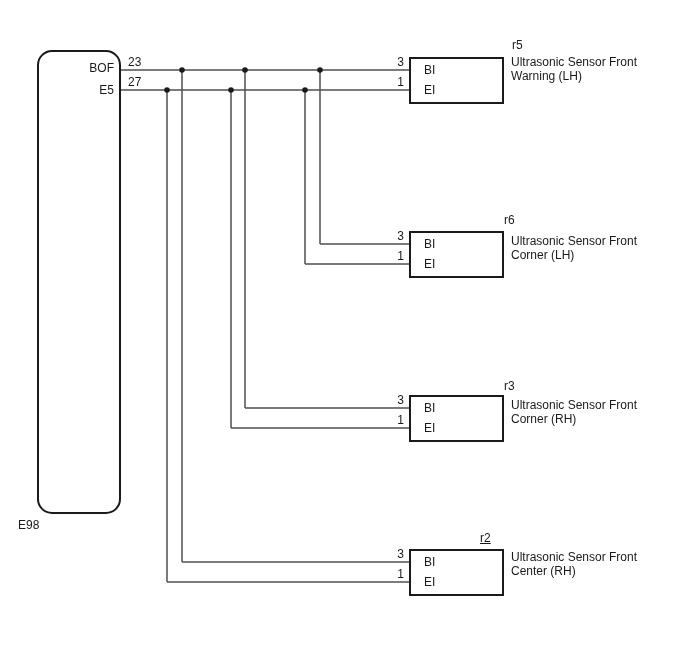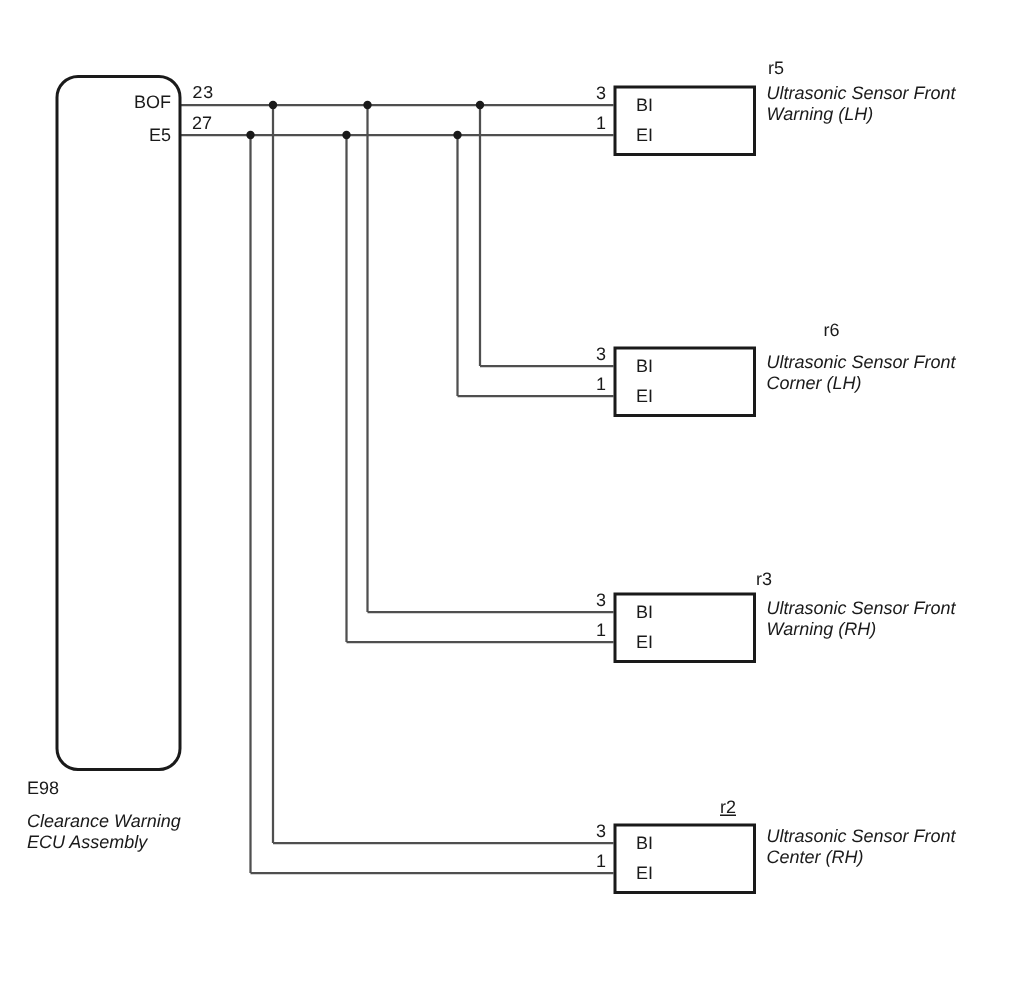--- a/index.html
+++ b/index.html
@@ -10,21 +10,21 @@
   }
   .wire-layer{position:absolute;left:0;top:0;width:688px;height:658px;}
   .box{
     position:absolute;background:#ffffff;border:2px solid #1a1a1a;
     box-sizing:border-box;
   }
   .ecu{left:37px;top:50px;width:84px;height:464px;border-radius:15px;}
   .sensor-box{left:409px;width:95px;height:47px;}
   .lbl{position:absolute;white-space:nowrap;line-height:14px;}
   .rt{text-align:right;}
-  .desc{line-height:14px;font-style:italic;}
+  .desc{line-height:14px;}
   .reflbl{line-height:13px;}
 </style>
 </head>
 <body>
 
 <div class="canvas">
 
   <svg class="wire-layer" width="688" height="658" viewBox="0 0 688 658">
     <g stroke="#4f4f4f" stroke-width="1.5" fill="none">
 
@@ -52,64 +52,60 @@
       <circle cx="320" cy="70" r="2.8"></circle>
       <circle cx="167" cy="90" r="2.8"></circle>
       <circle cx="231" cy="90" r="2.8"></circle>
       <circle cx="305" cy="90" r="2.8"></circle>
     </g>
   </svg>
 
   <div class="box ecu"></div>
   <div class="lbl rt" style="left:60px;top:61px;width:54px;">BOF</div>
   <div class="lbl rt" style="left:60px;top:83px;width:54px;">E5</div>
-  <div class="lbl" style="left:128px;top:55px;font-family:Liberation Mono, monospace;">23</div>
+  <div class="lbl" style="left:128px;top:55px;">23</div>
   <div class="lbl" style="left:128px;top:75px;">27</div>
   <div class="lbl" style="left:18px;top:518px;">E98</div>
-  <div class="lbl desc" style="left:18px;top:540px;">
-    <div>Clearance Warning</div>
-    <div>ECU Assembly</div>
-  </div>
 
   <div>
     <div class="box sensor-box" style="top:57px;"></div>
     <div class="lbl rt" style="left:380px;top:55px;width:24px;">3</div>
     <div class="lbl rt" style="left:380px;top:75px;width:24px;">1</div>
     <div class="lbl" style="left:424px;top:63px;">BI</div>
     <div class="lbl" style="left:424px;top:83px;">EI</div>
     <div class="lbl reflbl" style="left:512px;top:39px;">r5</div>
     <div class="lbl desc" style="left:511px;top:55px;">
       <div>Ultrasonic Sensor Front</div>
       <div>Warning (LH)</div>
     </div>
   </div>
 
   <div>
     <div class="box sensor-box" style="top:231px;"></div>
     <div class="lbl rt" style="left:380px;top:229px;width:24px;">3</div>
     <div class="lbl rt" style="left:380px;top:249px;width:24px;">1</div>
     <div class="lbl" style="left:424px;top:237px;">BI</div>
     <div class="lbl" style="left:424px;top:257px;">EI</div>
-    <div class="lbl reflbl" style="left:504px;top:214px;margin-left:45px;">r6</div>
+    <div class="lbl reflbl" style="left:504px;top:214px;">r6</div>
     <div class="lbl desc" style="left:511px;top:234px;">
       <div>Ultrasonic Sensor Front</div>
       <div>Corner (LH)</div>
     </div>
   </div>
 
   <div>
     <div class="box sensor-box" style="top:395px;"></div>
     <div class="lbl rt" style="left:380px;top:393px;width:24px;">3</div>
     <div class="lbl rt" style="left:380px;top:413px;width:24px;">1</div>
     <div class="lbl" style="left:424px;top:401px;">BI</div>
     <div class="lbl" style="left:424px;top:421px;">EI</div>
     <div class="lbl reflbl" style="left:504px;top:380px;">r3</div>
     <div class="lbl desc" style="left:511px;top:398px;">
       <div>Ultrasonic Sensor Front</div>
-      <div>Warning (RH)</div>
+      <div>Corner (RH)</div>
     </div>
   </div>
 
   <div>
     <div class="box sensor-box" style="top:549px;"></div>
     <div class="lbl rt" style="left:380px;top:547px;width:24px;">3</div>
     <div class="lbl rt" style="left:380px;top:567px;width:24px;">1</div>
     <div class="lbl" style="left:424px;top:555px;">BI</div>
     <div class="lbl" style="left:424px;top:575px;">EI</div>
     <div class="lbl reflbl" style="left:480px;top:532px;text-decoration:underline;">r2</div>

